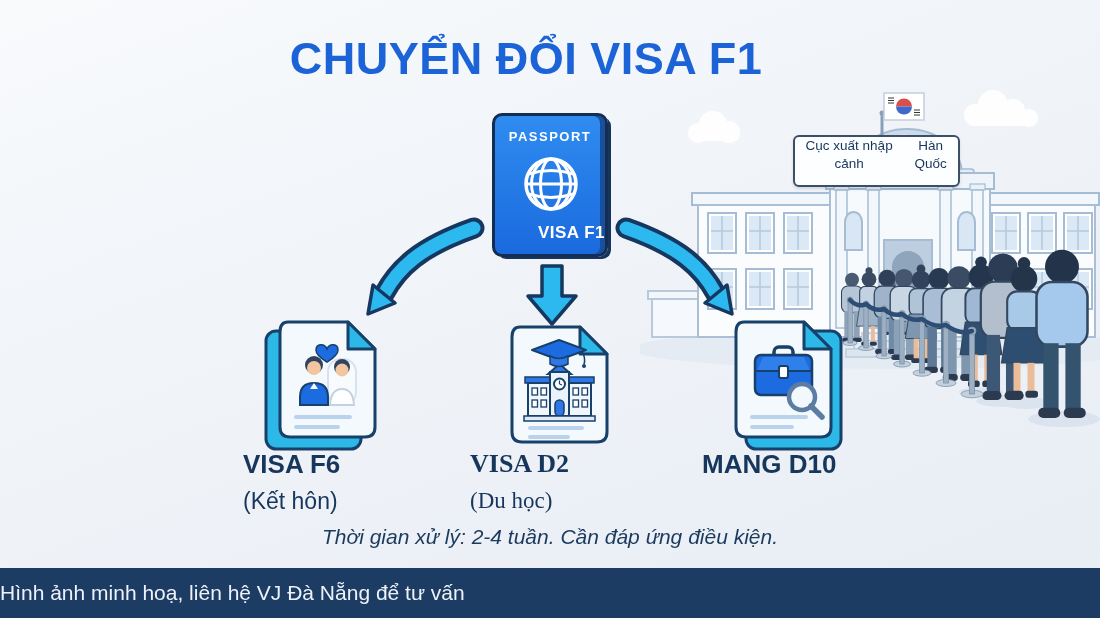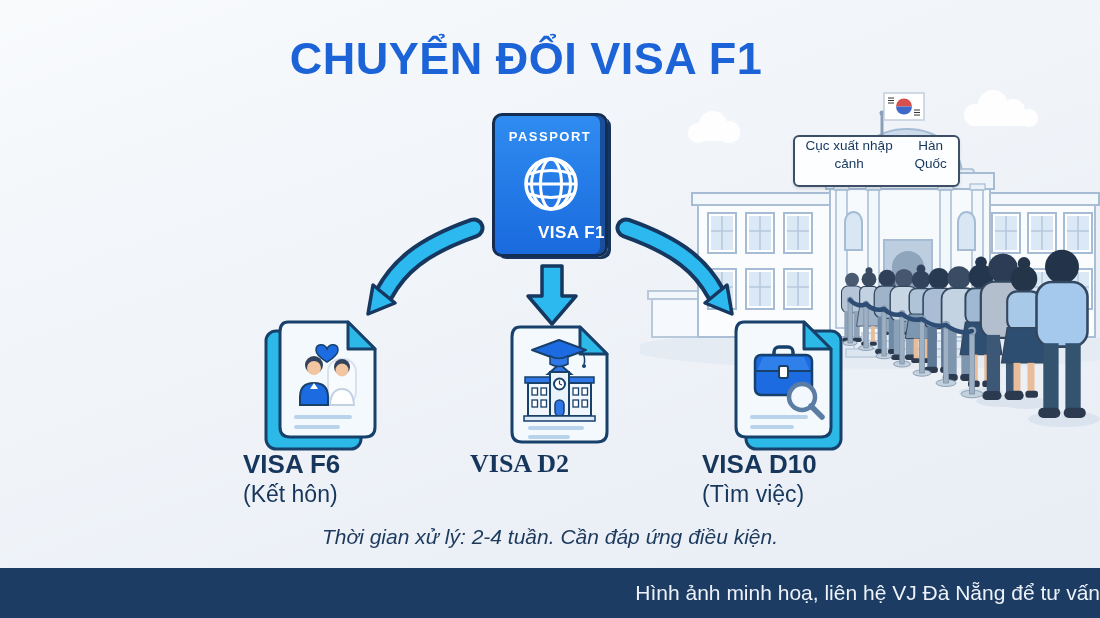--- a/index.html
+++ b/index.html
@@ -32,27 +32,27 @@
   
   .sign{left:793px;top:135px;width:167px;height:52px;background:#fdfeff;
     border:2px solid #3d4f66;border-radius:6px;box-sizing:border-box;
     display:flex;flex-direction:row;justify-content:center;text-align:center;
     color:#16365c;font-weight:normal;font-size:13.5px;line-height:1.35;
     box-shadow:0 2px 3px rgba(40,60,90,.15);}
 
   
   .opt-label{width:170px;top:450px;text-align:left;color:#16365c;}
   .opt-label .visa{font-size:26px;font-weight:800;line-height:1.1;}
-  .opt-label .cat{font-size:23px;margin-top:2px;}
+  .opt-label .cat{font-size:23px;margin-top:9px;}
 
   
   .note{left:0;top:525px;width:1100px;text-align:center;font-style:italic;
     font-size:21px;color:#1c3a5e;}
   .footer{left:0;top:568px;width:1100px;height:50px;background:#1c3c64;
-    color:#edf2f8;font-size:21px;display:flex;align-items:center;justify-content:flex-end;}
+    color:#edf2f8;font-size:21px;display:flex;align-items:center;justify-content:flex-start;}
 </style>
 </head>
 <body>
 
 <div class="stage">
 
   <svg class="abs" style="left:640px;top:55px;" width="460" height="520" viewBox="0 0 460 520">
     <defs>
       <g id="win">
         <rect x="0" y="0" width="28" height="40" fill="#ffffff" stroke="#a6bcd4" stroke-width="2"></rect>
@@ -321,24 +321,24 @@
     <rect x="26" y="100" width="58" height="4" rx="2" fill="#b9d3ec"></rect>
     <rect x="26" y="110" width="44" height="4" rx="2" fill="#b9d3ec"></rect>
   </svg>
 
   <div class="abs opt-label" style="left:243px;">
     <div class="visa">VISA F6</div>
     <div class="cat">(Kết hôn)</div>
   </div>
   <div class="abs opt-label" style="left:470px;font-family:Liberation Serif, serif;">
     <div class="visa">VISA D2</div>
+    <div class="cat">(Du học)</div>
   </div>
   <div class="abs opt-label" style="left:702px;">
-    <div class="visa">VISA D10</div>
-    <div class="cat">(Tìm việc)</div>
+    <div class="visa">MANG D10</div>
   </div>
 
   <div class="abs note">Thời gian xử lý: 2-4 tuần. Cần đáp ứng điều kiện.</div>
   <div class="abs footer">
     <span>Hình ảnh minh hoạ, liên hệ VJ Đà Nẵng để tư vấn</span>
   </div>
 
 </div>
 
 </body></html>

